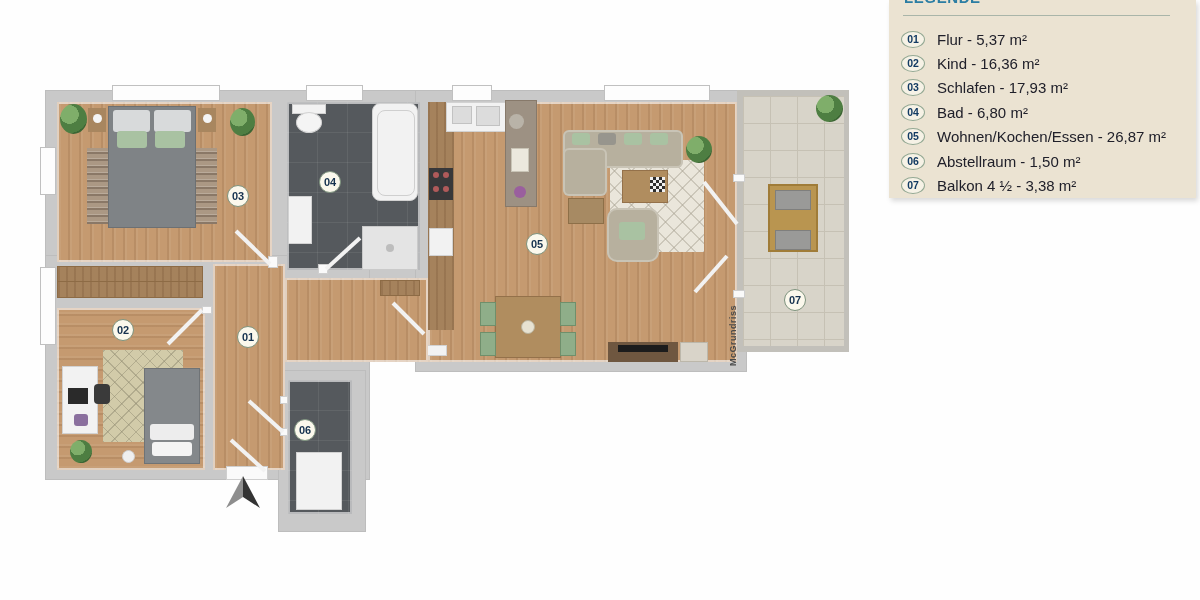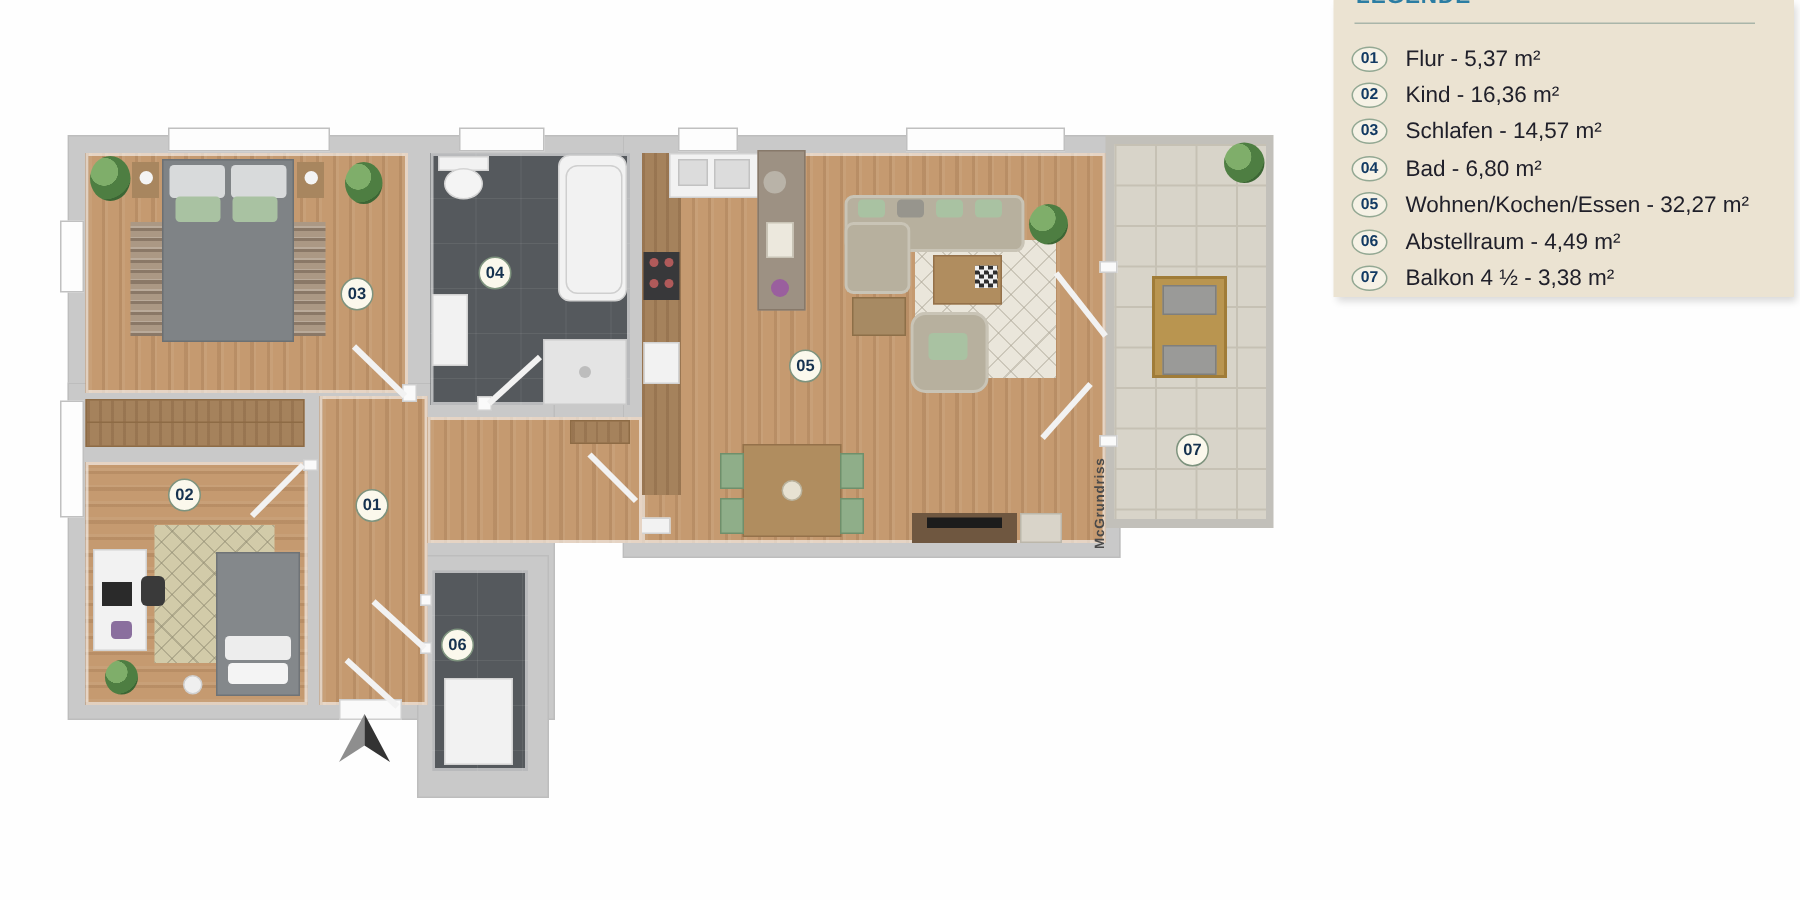--- a/index.html
+++ b/index.html
@@ -189,33 +189,33 @@
       <div class="legend-row">
         <span class="legend-badge">01</span>
         <span class="legend-label">Flur - 5,37 m²</span>
       </div>
       <div class="legend-row">
         <span class="legend-badge">02</span>
         <span class="legend-label">Kind - 16,36 m²</span>
       </div>
       <div class="legend-row">
         <span class="legend-badge">03</span>
-        <span class="legend-label">Schlafen - 14,57 m²</span>
+        <span class="legend-label">Schlafen - 17,93 m²</span>
       </div>
       <div class="legend-row">
         <span class="legend-badge">04</span>
         <span class="legend-label">Bad - 6,80 m²</span>
       </div>
       <div class="legend-row">
         <span class="legend-badge">05</span>
-        <span class="legend-label">Wohnen/Kochen/Essen - 32,27 m²</span>
+        <span class="legend-label">Wohnen/Kochen/Essen - 26,87 m²</span>
       </div>
       <div class="legend-row">
         <span class="legend-badge">06</span>
-        <span class="legend-label">Abstellraum - 4,49 m²</span>
+        <span class="legend-label">Abstellraum - 1,50 m²</span>
       </div>
       <div class="legend-row">
         <span class="legend-badge">07</span>
         <span class="legend-label">Balkon 4 ½ - 3,38 m²</span>
       </div>
     </div>
   </div>
 
 </div>
 

